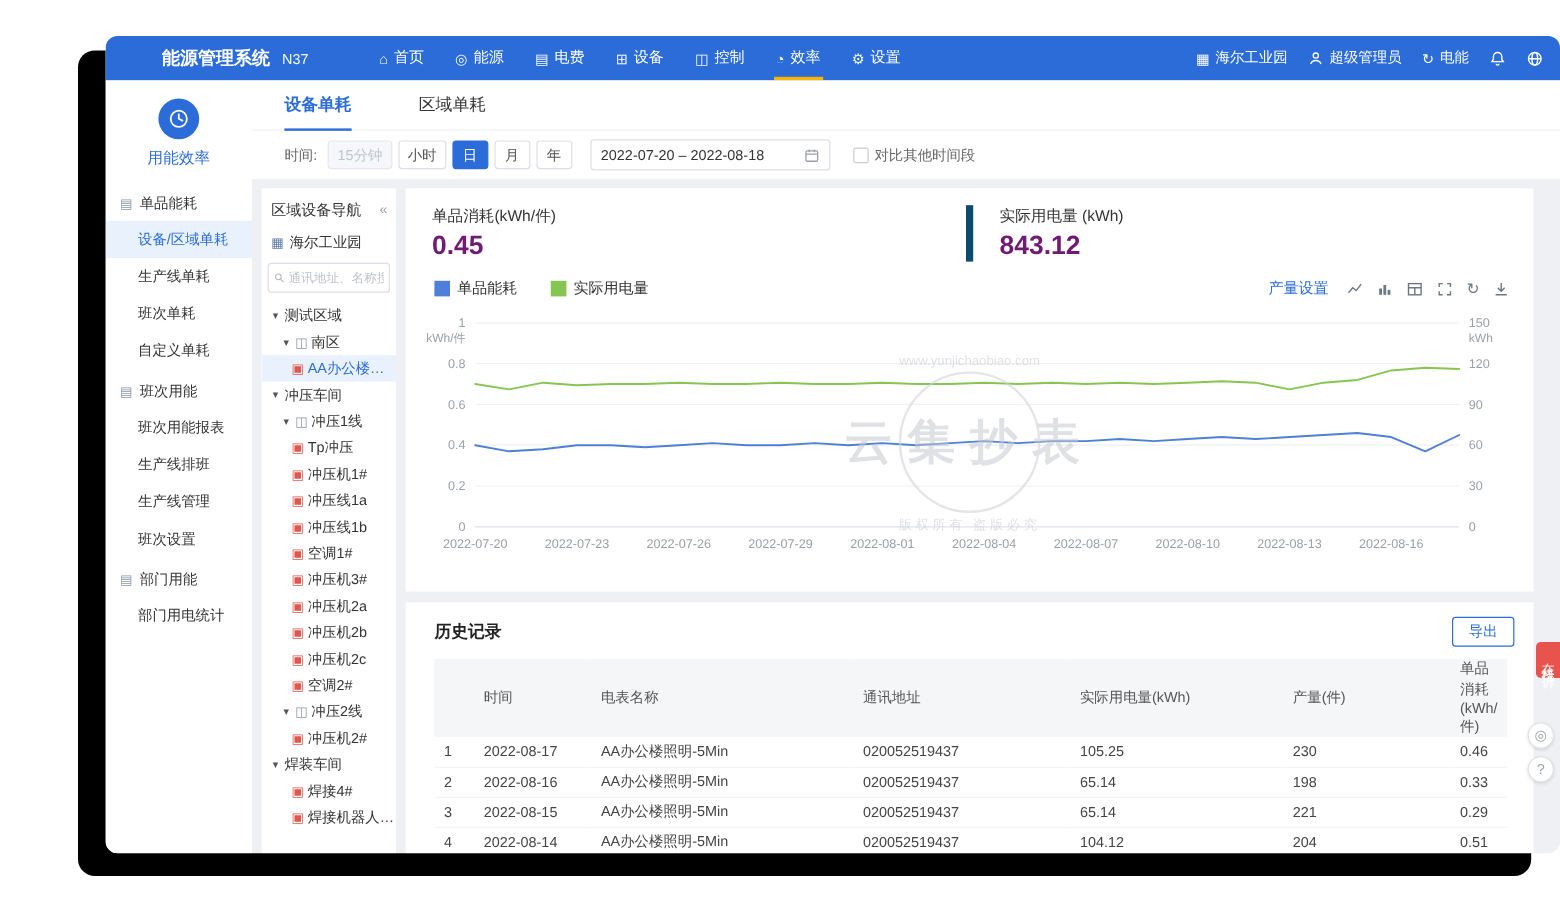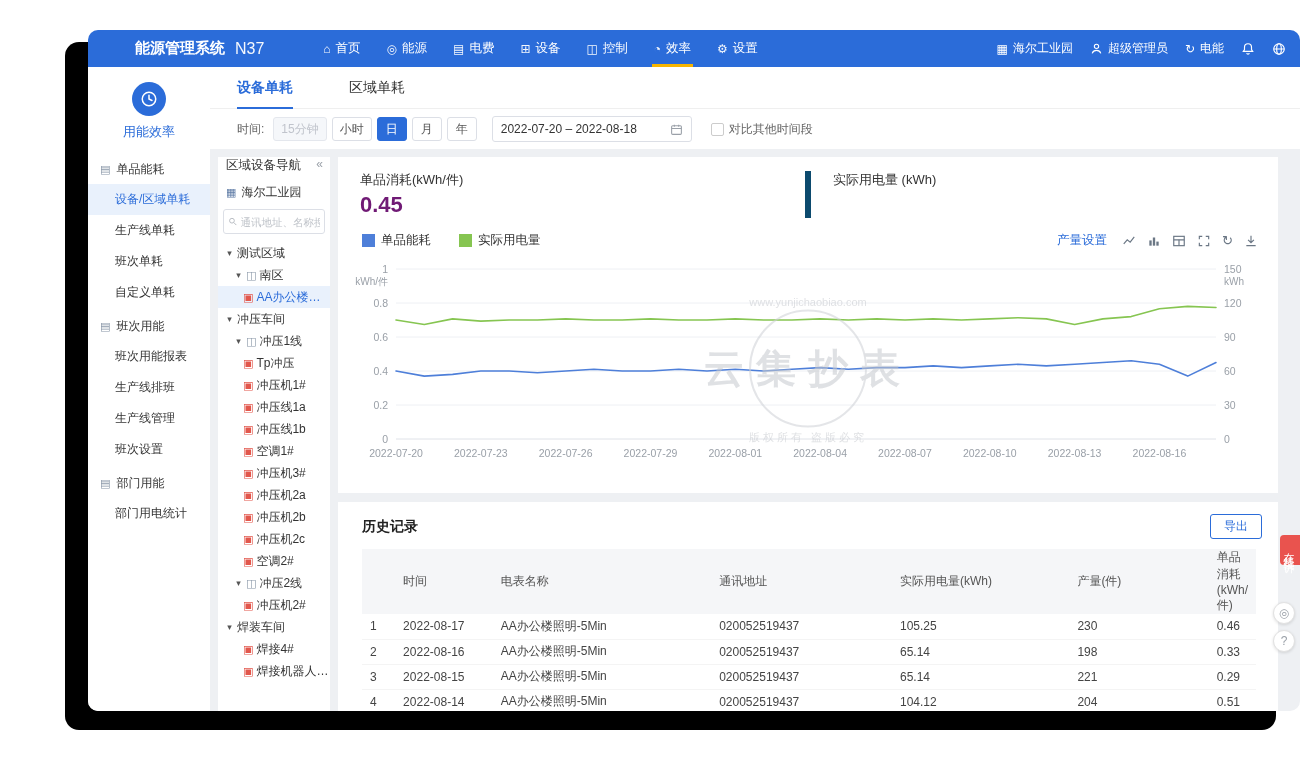--- a/index.html
+++ b/index.html
@@ -10,21 +10,21 @@
   .shadow-block { position:absolute; left:65px; top:42px; width:1211px; height:688px;
     background:#000; border-radius:14px; }
 
   .app { position:absolute; left:88px; top:30px; width:1212px; height:681px;
     background:#eef0f3; border-radius:10px; overflow:hidden; display:flex; flex-direction:column; }
 
   
   .topnav { flex:0 0 37px; background:#2b6cd9; display:flex; align-items:center;
     color:#fff; padding:0 14px 0 12px; }
   .brand { font-size:15px; font-weight:bold; margin-right:10px; white-space:nowrap;margin-left:35px; }
-  .brand-sub { font-size:16px; opacity:.95; margin-right:46px; }
+  .brand-sub { font-size:12px; opacity:.95; margin-right:46px; }
   .nav-items { display:flex; height:37px; }
   .nav-item { position:relative; display:flex; align-items:center; gap:5px;
     padding:0 13px; font-size:12.5px; cursor:pointer; white-space:nowrap; }
   .nav-item .nav-ico { font-size:12px; opacity:.95; }
   .nav-item.active::after { content:""; position:absolute; left:11px; right:11px; bottom:0;
     height:3px; background:#f7b500; }
   .topnav-right { margin-left:auto; display:flex; align-items:center; gap:17px;
     font-size:12px; white-space:nowrap; }
   .tr-item { display:flex; align-items:center; gap:5px; cursor:pointer; }
 
@@ -62,21 +62,21 @@
     display:flex; align-items:center; justify-content:space-between; padding:0 8px;
     font-size:12px; color:#333; cursor:pointer; }
   .checkbox-row { margin-left:14px; display:flex; align-items:center; gap:5px; font-size:12px; color:#666; }
   .cbox { width:13px; height:13px; border:1px solid #ccc; border-radius:2px; background:#fff; cursor:pointer; }
 
   
   .main { flex:1; display:flex; gap:8px; padding:8px 22px 0 8px; min-height:0; }
 
   .tree-card { flex:0 0 112px; background:#fff; font-size:12px; overflow:hidden; }
   .tree-head { display:flex; justify-content:space-between; 
-    padding:0 7px 8px 8px; font-size:12.5px; color:#333; }
+    padding:10px 7px 8px 8px; font-size:12.5px; color:#333; }
   .tree-collapse { color:#9aa0a8; cursor:pointer; font-size:12px; }
   .tree-park { display:flex; align-items:center; gap:5px; padding:2px 8px 8px; color:#333; }
   .park-ico { color:#5f7ca6; font-size:11px; }
   .tree-search { margin:0 5px 8px; border:1px solid #dcdfe6; border-radius:3px; height:25px;
     display:flex; align-items:center; gap:3px; padding:0 4px; }
   .tree-search input { border:none; outline:none; width:100%; font-size:10.5px; color:#333;
     font-family:inherit; }
   .tree-search input::placeholder { color:#bfc3c9; }
   .tree-list { overflow:hidden; }
   .tnode { display:flex; align-items:center; gap:3px; height:22px; cursor:pointer;
@@ -381,20 +381,21 @@
         <div class="right-col">
 
           <div class="chart-card">
             <div class="stats-row">
               <div class="stat">
                 <div class="stat-label">单品消耗(kWh/件)</div>
                 <div class="stat-value">0.45</div>
               </div>
               <div class="stat">
                 <div class="stat-label">实际用电量 (kWh)</div>
+                <div class="stat-value">843.12</div>
               </div>
             </div>
             <div class="legend-row">
               <span class="legend">
                 <span class="legend-swatch" id="sw0" style="background: rgb(78, 127, 217);"></span>
                 <span>单品能耗</span>
               </span>
               <span class="legend">
                 <span class="legend-swatch" id="sw1" style="background: rgb(134, 197, 81);"></span>
                 <span>实际用电量</span>

